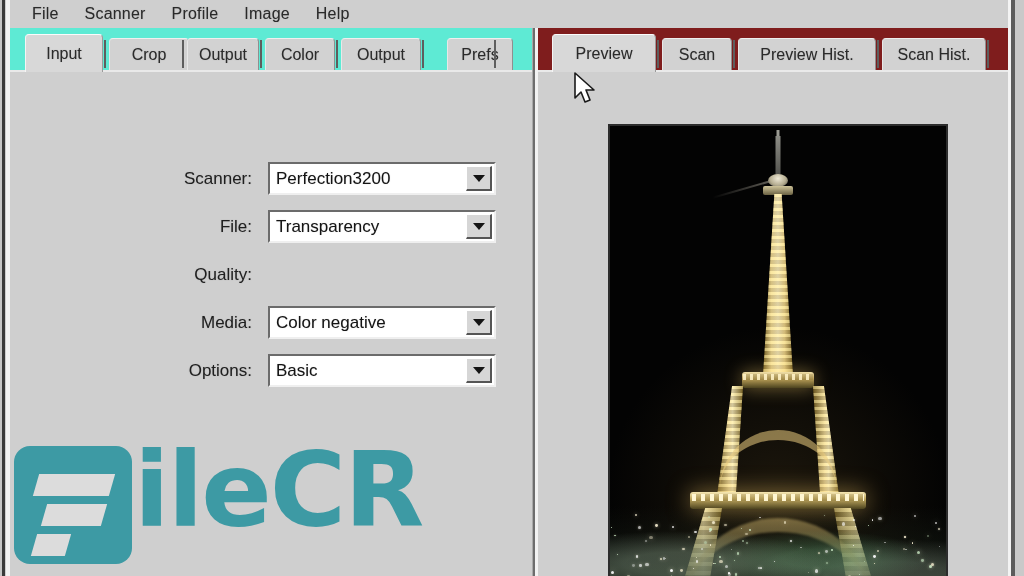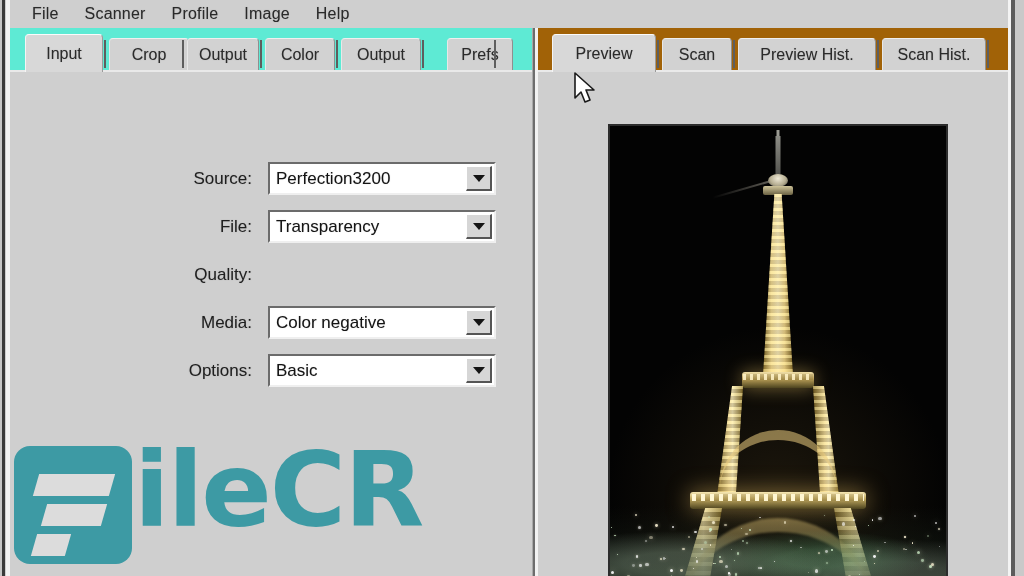--- a/index.html
+++ b/index.html
@@ -118,21 +118,21 @@
   .splitter i{position:absolute;top:0;height:548px;}
   .sp1{left:0;width:1px;background:#a9a9a9;}
   .sp2{left:1px;width:2px;background:#6d6d6d;}
   .sp3{left:3px;width:3px;background:#f2f2f2;}
 
   
   .right-panel{
     position:absolute;left:538px;top:28px;width:470px;height:548px;
     background:#cdcdcd;
   }
-  .rtabstrip{position:absolute;left:0;top:0;width:470px;height:42px;background:#a16207;}
+  .rtabstrip{position:absolute;left:0;top:0;width:470px;height:42px;background:#7f1d1d;}
   .right-body{
     position:absolute;left:0;top:42px;width:470px;height:506px;
     background:#cfcfcf;border-top:2px solid #eaeaea;
   }
   .win-right-light{position:absolute;left:1008px;top:0;width:3px;height:576px;background:#f3f3f3;}
   .win-right-dark{position:absolute;left:1011px;top:0;width:4px;height:576px;background:#5c5c5c;}
   .win-far-right{position:absolute;left:1015px;top:0;width:9px;height:576px;background:#c9c9c9;}
 
   
   .preview-frame{
@@ -310,21 +310,21 @@
         <div class="tab-sep" style="left: 250px;"></div>
         <div class="tab" style="left: 255px; width: 70px;">Color</div>
         <div class="tab-sep" style="left: 326px;"></div>
         <div class="tab" style="left: 331px; width: 80px;">Output</div>
         <div class="tab-sep" style="left: 412px;"></div>
         <div class="tab" style="left: 417px; width: 66px; margin-left: 20px;">Prefs</div>
         <div class="tab-sep" style="left: 484px;"></div>
       </div>
     <div class="panel-body" id="left-body">
         <div class="row" style="top: 90px;">
-          <div class="row-label">Source:</div>
+          <div class="row-label">Scanner:</div>
           <div class="combo">
             <div class="combo-val">Perfection3200</div>
             <div class="combo-btn">
               <div class="arrow-dn"></div>
             </div>
           </div>
         </div>
         <div class="row" style="top: 138px;">
           <div class="row-label">File:</div>
           <div class="combo">

